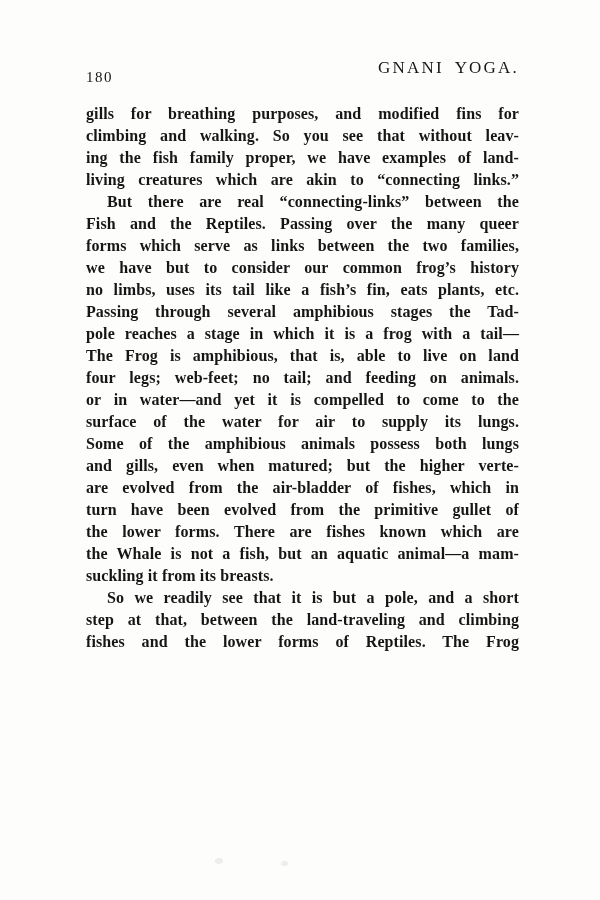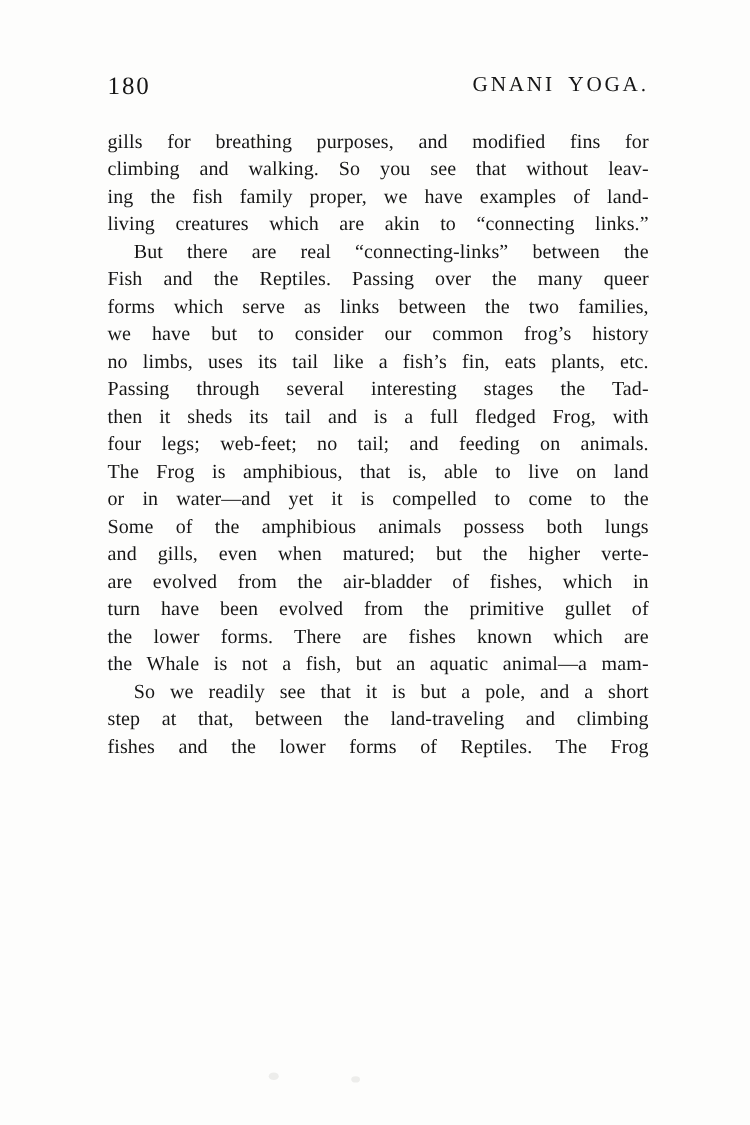--- a/index.html
+++ b/index.html
@@ -20,22 +20,22 @@
   .header {
     position: absolute;
     left: 86px;
     top: 58px;
     width: 433px;
     height: 22px;
   }
   .pagenum {
     position: absolute;
     left: 0;
-    top: 0;
-    font-size: 20px;
+    top: 11px;
+    font-size: 15px;
     letter-spacing: 1.5px;
   }
   .title {
     position: absolute;
     left: 0;
     right: 0;
     top: 0;
     text-align: right;
     font-size: 17px;
     letter-spacing: 2.2px;
@@ -48,20 +48,21 @@
     width: 433px;
   }
   .line {
     height: 22px;
     line-height: 22px;
     font-size: 16px;
     text-align: justify;
     text-align-last: justify;
     text-justify: inter-word;
     letter-spacing: 0.1px;
+    font-weight: bold;
   }
   .line.nojust {
     text-align-last: left;
   }
   .line.indent {
     text-indent: 21px;
   }
   .speck {
     position: absolute;
     background: #ededeb;
@@ -84,31 +85,33 @@
         <div class="line">climbing and walking. So you see that without leav-</div>
         <div class="line">ing the fish family proper, we have examples of land-</div>
         <div class="line">living creatures which are akin to “connecting links.”</div>
       </div>
     <div class="paragraph">
         <div class="line indent">But there are real “connecting-links” between the</div>
         <div class="line">Fish and the Reptiles. Passing over the many queer</div>
         <div class="line">forms which serve as links between the two families,</div>
         <div class="line">we have but to consider our common frog’s history</div>
         <div class="line">no limbs, uses its tail like a fish’s fin, eats plants, etc.</div>
-        <div class="line">Passing through several interesting stages the Tad-</div>
-        <div class="line">then it sheds its tail and is a full fledged Frog, with</div>
+        <div class="line">Passing through several amphibious stages the Tad-</div>
+        <div class="line">pole reaches a stage in which it is a frog with a tail—</div>
+        <div class="line">The Frog is amphibious, that is, able to live on land</div>
         <div class="line">four legs; web-feet; no tail; and feeding on animals.</div>
-        <div class="line">The Frog is amphibious, that is, able to live on land</div>
         <div class="line">or in water—and yet it is compelled to come to the</div>
+        <div class="line">surface of the water for air to supply its lungs.</div>
         <div class="line">Some of the amphibious animals possess both lungs</div>
         <div class="line">and gills, even when matured; but the higher verte-</div>
         <div class="line">are evolved from the air-bladder of fishes, which in</div>
         <div class="line">turn have been evolved from the primitive gullet of</div>
         <div class="line">the lower forms. There are fishes known which are</div>
         <div class="line">the Whale is not a fish, but an aquatic animal—a mam-</div>
+        <div class="line nojust">suckling it from its breasts.</div>
       </div>
     <div class="paragraph">
         <div class="line indent">So we readily see that it is but a pole, and a short</div>
         <div class="line">step at that, between the land-traveling and climbing</div>
         <div class="line">fishes and the lower forms of Reptiles. The Frog</div>
       </div>
   </div>
   <div class="speck speck-1"></div>
   <div class="speck speck-2"></div>
 </div>

